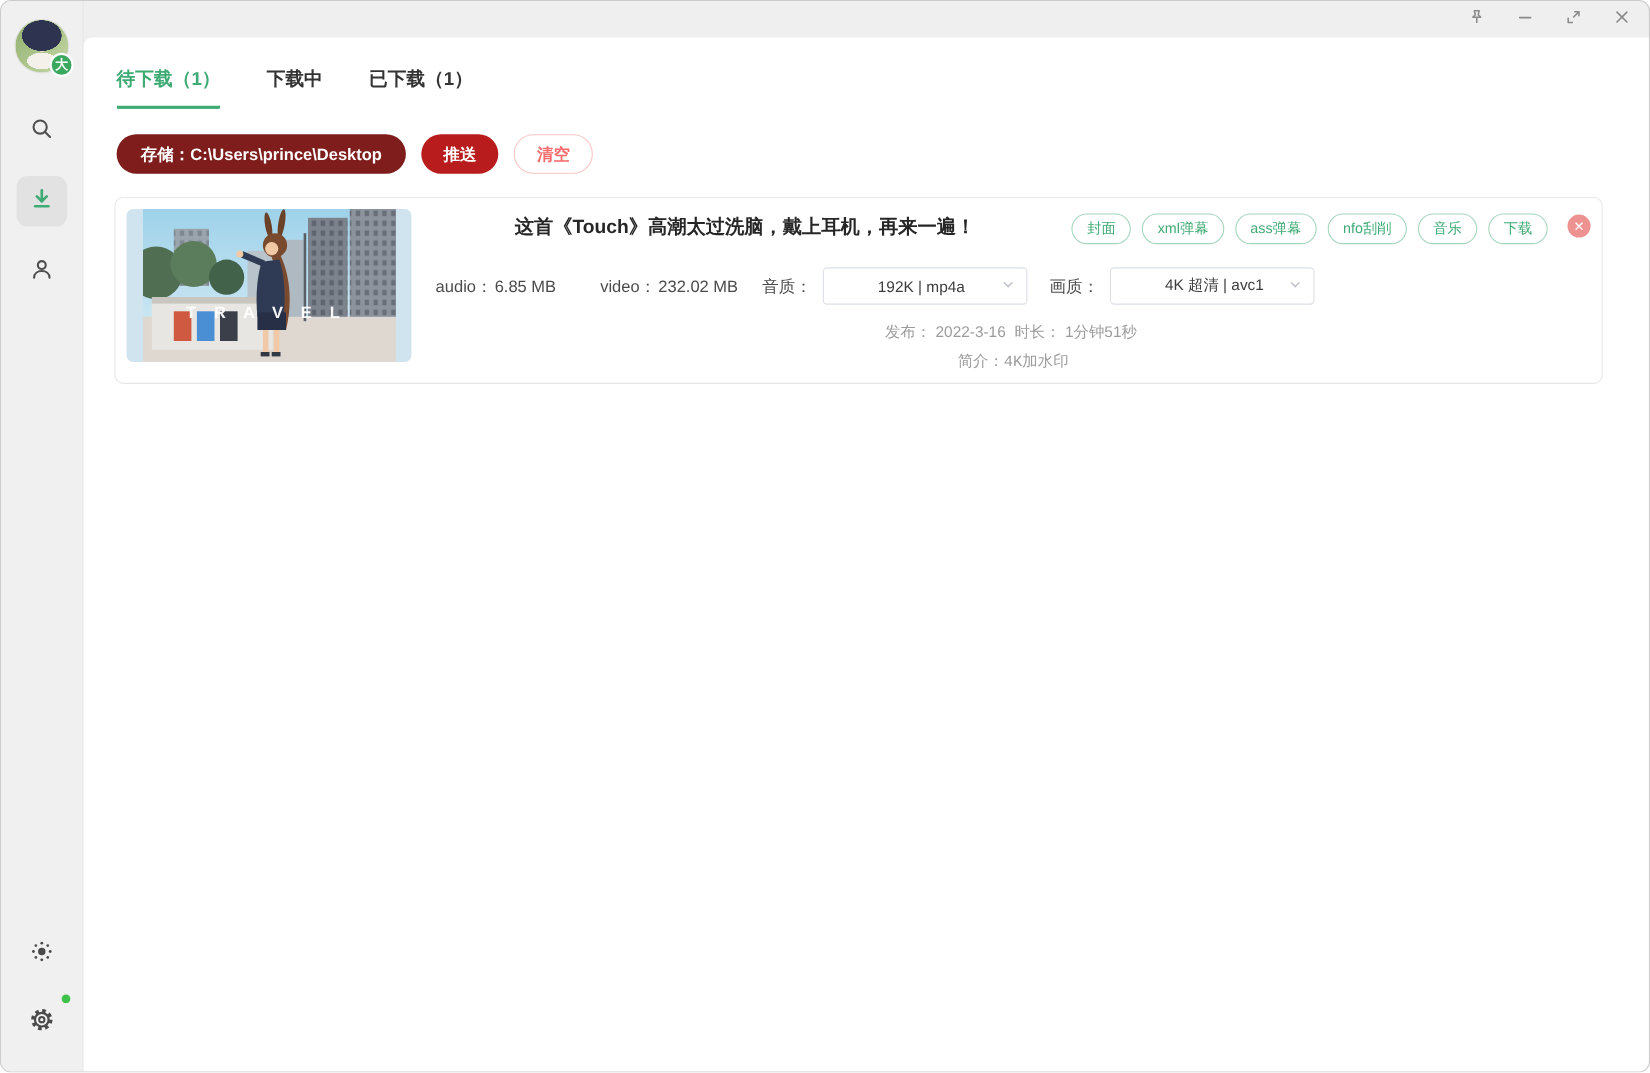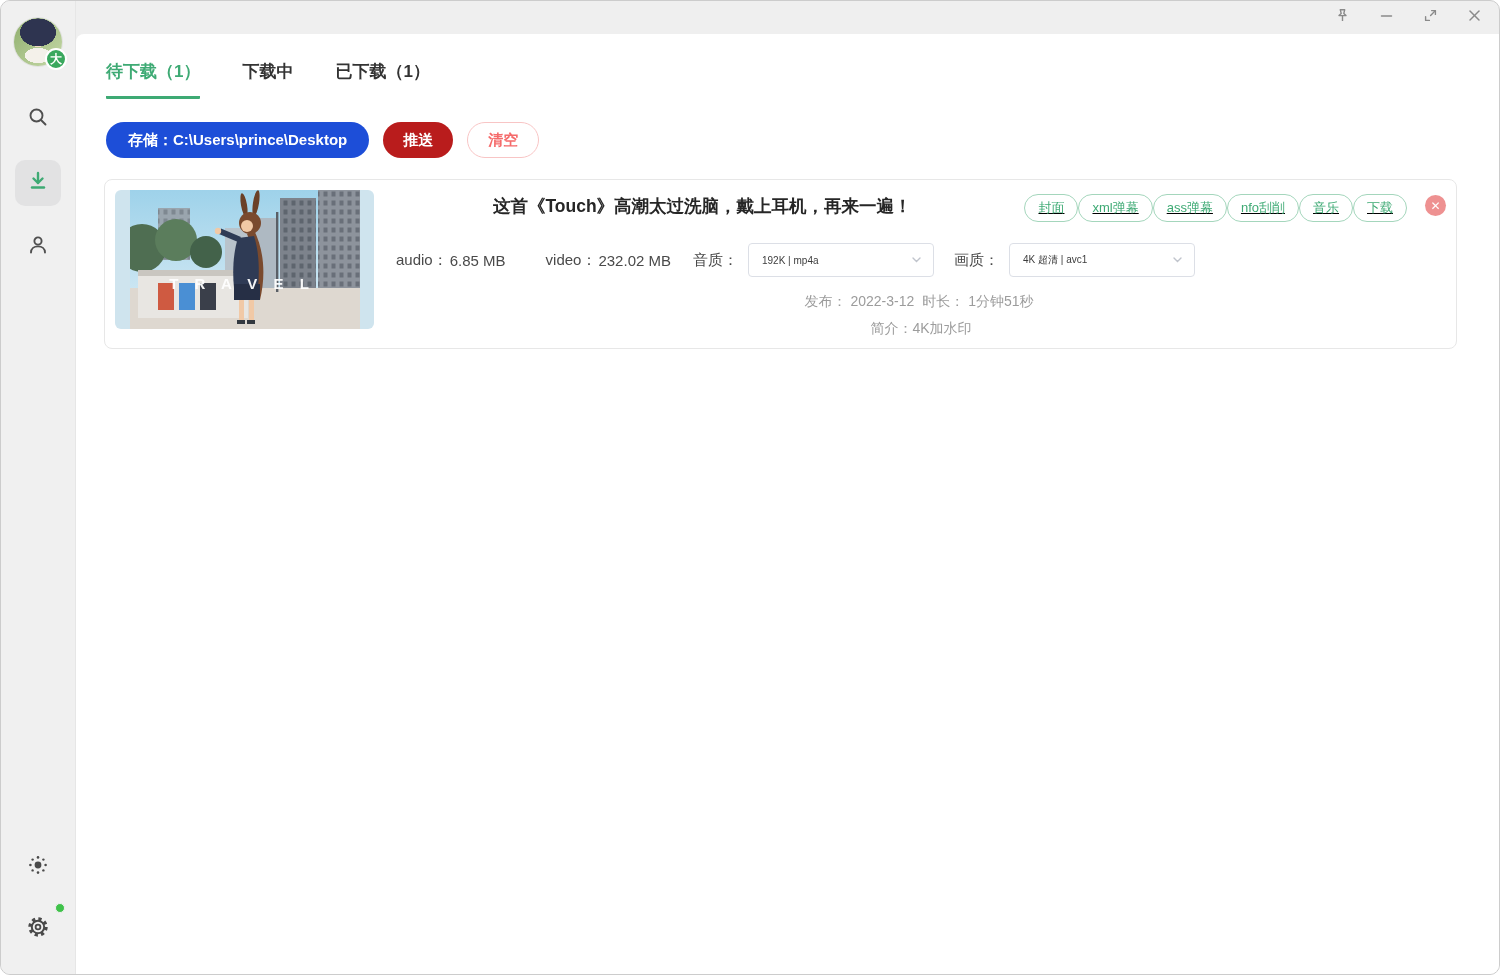--- a/index.html
+++ b/index.html
@@ -43,51 +43,51 @@
     border-top-left-radius:8px;}
 
   .tabs{display:flex;padding:26px 0 0 30px;}
   .tab{margin-right:42px;font-size:17px;font-weight:600;color:#333;padding-bottom:13px;
     cursor:pointer;border-bottom:3px solid transparent;border-radius:1px;}
   .tab.active{color:#3eaa74;border-bottom-color:#3eaa74;}
 
   .toolbar{display:flex;align-items:center;padding:23px 0 0 30px;}
   .btn{height:36px;border-radius:18px;display:flex;align-items:center;justify-content:center;
     font-size:15px;font-weight:bold;cursor:pointer;border:none;}
-  .btn-storage{background:#1d4ed8;color:#ffffff;padding:0 22px;}
+  .btn-storage{background:#7f1d1d;color:#ffffff;padding:0 22px;}
   .btn-push{background:#b91c1c;color:#ffffff;padding:4px 20px;margin-left:14px;text-align:right;}
   .btn-clear{background:#ffffff;color:#f56b6b;border:1px solid #f8c5c5;padding:0 20px;margin-left:14px;}
 
   
   .card{margin:21px 42px 0 28px;border:1px solid #e7e7e7;border-radius:8px;
     padding:10px;display:flex;background:#fff;}
   .thumb{width:259px;height:139px;border-radius:6px;overflow:hidden;flex:none;background:#cfe4ee;text-align:center;}
   .card-right{flex:1;padding:4px 0 0 22px;min-width:0;text-align:center;}
 
   .row1{display:flex;align-items:flex-start;}
   .title{flex:1;font-size:17.5px;font-weight:600;color:#262626;line-height:24px;
     white-space:nowrap;overflow:hidden;}
-  .tags{display:flex;align-items:center;margin-left:16px;text-decoration:underline;}
+  .tags{display:flex;align-items:center;gap:10px;margin-left:16px;}
   .tag{font-size:13px;color:#3eaa74;border:1px solid #a4d6bc;border-radius:999px;
     padding:4px 13px;background:#fff;white-space:nowrap;cursor:pointer;}
   .close-btn{width:21px;height:21px;border-radius:50%;background:#ee9191;color:#fff;
     font-size:12px;font-weight:bold;display:flex;align-items:center;justify-content:center;
     margin-left:18px;margin-top:1px;cursor:pointer;flex:none;}
 
   .row2{display:flex;align-items:center;margin-top:21px;font-size:15px;color:#4a4a4a;}
   .kv{display:flex;align-items:center;}
   .kv .v{margin-left:2px;}
   .sp1{width:40px;} .sp2{width:22px;} .sp3{width:20px;}
   .select{width:186px;height:34px;border:1px solid #dcdfe6;border-radius:4px;background:#fff;
     display:flex;align-items:center;justify-content:space-between;padding:0 10px 0 13px;
     margin-left:10px;cursor:pointer;}
-  .select .sel-text{font-size:10px;color:#3d3d3d;white-space:nowrap;}
+  .select .sel-text{font-size:14px;color:#3d3d3d;white-space:nowrap;margin-left:36px;}
 
   .row3{margin-top:16px;font-size:14px;color:#9c9c9c;}
-  .row4{margin-top:9px;font-size:14px;color:#9c9c9c;}
+  .row4{margin-top:9px;font-size:14px;color:#9c9c9c;font-family:Liberation Mono, monospace;}
   .row3 span{margin-right:4px;}
 </style>
 </head>
 <body>
 
 <div class="window">
 
   <aside class="sidebar">
     <div class="avatar">
       <div class="avatar-badge">大</div>
@@ -292,21 +292,21 @@
             <span class="sel-text">4K 超清 | avc1</span>
             <span>
               <svg width="13" height="13" viewBox="0 0 13 13" fill="none" stroke="#c0c4cc" stroke-width="1.4" stroke-linecap="round">
                 <polyline points="3,5 6.5,8.5 10,5"></polyline>
               </svg>
             </span>
           </div>
         </div>
 
         <div class="row3">
-          <span>发布：</span><span>2022-3-12</span>
+          <span>发布：</span><span>2022-3-16</span>
           <span>时长：</span><span>1分钟51秒</span>
         </div>
 
         <div class="row4">
           <span>简介：</span><span>4K加水印</span>
         </div>
 
       </div>
     </div>
 

